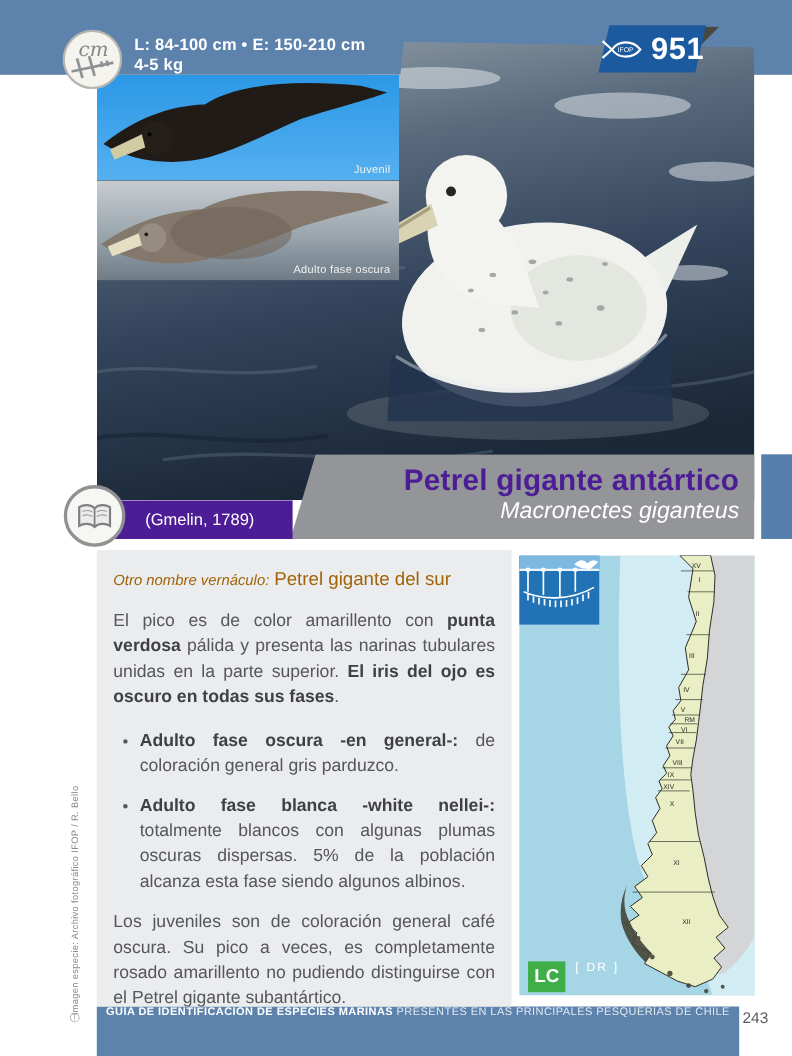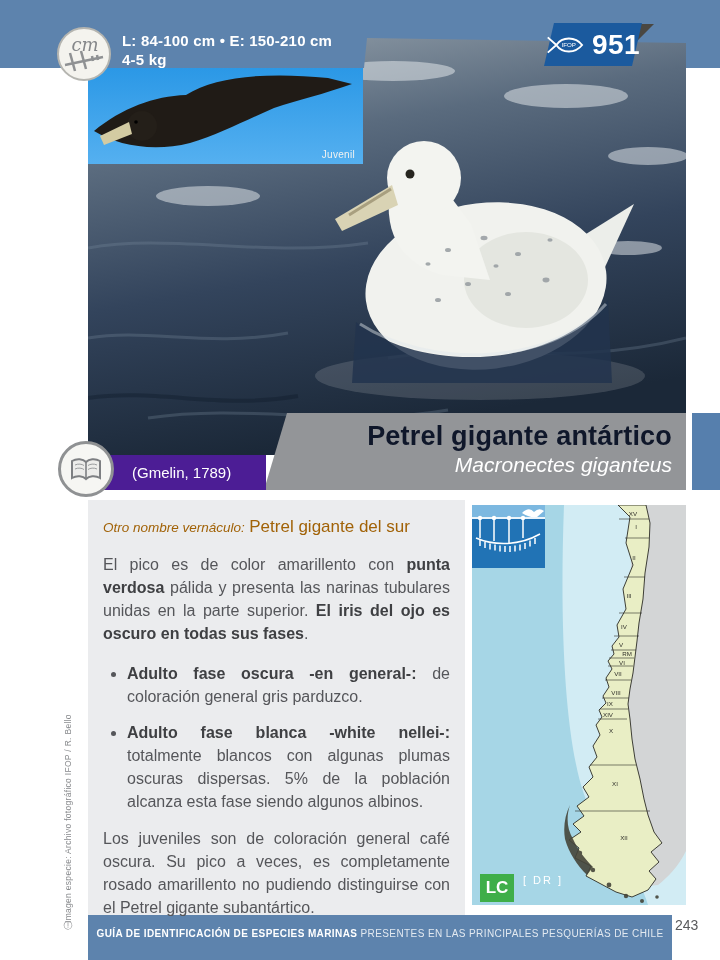--- a/index.html
+++ b/index.html
@@ -25,21 +25,21 @@
               clip-path:polygon(0 30px,276px 30px,279px 0,598px 5px,598px 417px,0 417px);}
   .inset{position:absolute;left:88px;width:275px;z-index:3;overflow:hidden;}
   .inset-juvenil{top:68px;height:96px;}
   .inset-adulto{top:164px;height:91px;}
   .inset-label{position:absolute;right:8px;bottom:4px;color:#f2f2f0;font-size:10px;letter-spacing:.3px;}
 
   
   .banner{position:absolute;left:264px;top:413px;width:422px;height:77px;background:#939598;z-index:4;
           clip-path:polygon(23px 0,100% 0,100% 100%,0 100%);text-align:right;
           padding:8px 14px 0 0;box-sizing:border-box;}
-  .banner .common{color:#0f172a;font-size:27px;font-weight:bold;line-height:30px;letter-spacing:.2px;}
+  .banner .common{color:#4c1d95;font-size:27px;font-weight:bold;line-height:30px;letter-spacing:.2px;}
   .banner .sci{color:#fff;font-size:21px;font-style:italic;line-height:27px;}
   .gmelin{position:absolute;left:88px;top:455px;width:178px;height:35px;background:#4c1d95;z-index:4;
           color:#fff;font-size:15px;line-height:35px;padding-left:44px;box-sizing:border-box;}
   .book-circle{position:absolute;left:58px;top:441px;width:56px;height:56px;border-radius:50%;
                background:#f6f6f3;border:3px solid #8f9193;z-index:5;box-sizing:border-box;
                display:flex;align-items:center;justify-content:center;}
   .blue-tab{position:absolute;left:692px;top:413px;width:28px;height:77px;background:#567fad;z-index:4;}
 
   
   .credit{position:absolute;left:62px;top:612px;height:325px;width:14px;z-index:3;
@@ -61,21 +61,21 @@
   
   .map-panel{position:absolute;left:472px;top:505px;width:214px;height:400px;z-index:2;}
   .gear-icon{position:absolute;left:0;top:0;width:73px;height:63px;z-index:3;}
   .status{position:absolute;left:8px;top:369px;display:flex;align-items:flex-start;z-index:3;}
   .status .lc{display:inline-block;width:34px;height:28px;background:#3fae49;color:#fff;
               font-weight:bold;font-size:17px;text-align:center;line-height:28px;}
   .status .dr{color:#fff;font-size:11px;letter-spacing:2px;margin-left:9px;}
 
   
   .footer-band{position:absolute;left:88px;top:915px;width:584px;height:45px;background:#5d83ad;
-               text-align:center;padding-top:13px;box-sizing:border-box;font-size:10px;
+               text-align:center;box-sizing:border-box;font-size:10px;
                letter-spacing:.4px;color:#fff;}
   .footer-band .fb{font-weight:bold;}
   .footer-band .fr{color:rgba(255,255,255,.82);}
   .page-number{position:absolute;left:675px;top:917px;font-size:14px;color:#595a5c;}
 </style>
 </head>
 <body>
 
 <div class="page">
 
@@ -166,20 +166,38 @@
       </defs>
       <rect width="275" height="96" fill="url(#sky)"></rect>
       <path d="M6,63 C34,40 66,28 98,27 C128,8 180,4 240,10 L264,16 C236,26 210,32 186,40 C158,52 132,66 102,75 C66,84 30,78 6,63 Z" fill="#201b16"></path>
       <circle cx="54" cy="58" r="15" fill="#241f19"></circle>
       <path d="M41,54 L12,68 L16,77 L44,66 Z" fill="#d3cba2"></path>
       <circle cx="48" cy="54" r="1.8" fill="#000"></circle>
     </svg>
     <span class="inset-label">Juvenil</span>
   </div>
 
+  <div class="inset inset-adulto">
+    <svg width="275" height="91" viewBox="0 0 275 91">
+      <defs>
+        <linearGradient id="graysea" x1="0" y1="0" x2="0" y2="1">
+          <stop offset="0" stop-color="#c7ccd1"></stop>
+            <stop offset="0.55" stop-color="#9aa5ad"></stop>
+          <stop offset="1" stop-color="#6f7c86"></stop>
+        </linearGradient>
+      </defs>
+      <rect width="275" height="91" fill="url(#graysea)"></rect>
+      <path d="M4,58 C32,38 64,28 96,26 C126,10 178,6 240,12 L266,20 C238,28 210,34 186,42 C158,54 130,64 100,72 C64,80 28,74 4,58 Z" fill="#84786d"></path>
+      <ellipse cx="122" cy="48" rx="55" ry="24" fill="#6f6358" opacity="0.55"></ellipse>
+      <circle cx="50" cy="52" r="13" fill="#978c80"></circle>
+      <path d="M38,48 L10,60 L14,69 L41,59 Z" fill="#e3dec4"></path>
+      <circle cx="45" cy="49" r="1.7" fill="#1c1a16"></circle>
+    </svg>
+    <span class="inset-label">Adulto fase oscura</span>
+  </div>
 
   <div class="badge-fold"></div>
   <div class="species-badge">
     <div class="badge-inner">
       <svg width="42" height="26" viewBox="0 0 44 26">
         <path d="M12,13 C18,4 32,4 39,13 C32,22 18,22 12,13 Z" stroke="#fff" stroke-width="2" fill="none"></path>
         <path d="M12,13 L3,5 M12,13 L3,21" stroke="#fff" stroke-width="2"></path>
         <text x="25" y="15.5" font-size="6.5" fill="#fff" text-anchor="middle" font-family="Liberation Sans, sans-serif">IFOP</text>
       </svg>
       <span class="badge-num">951</span>

